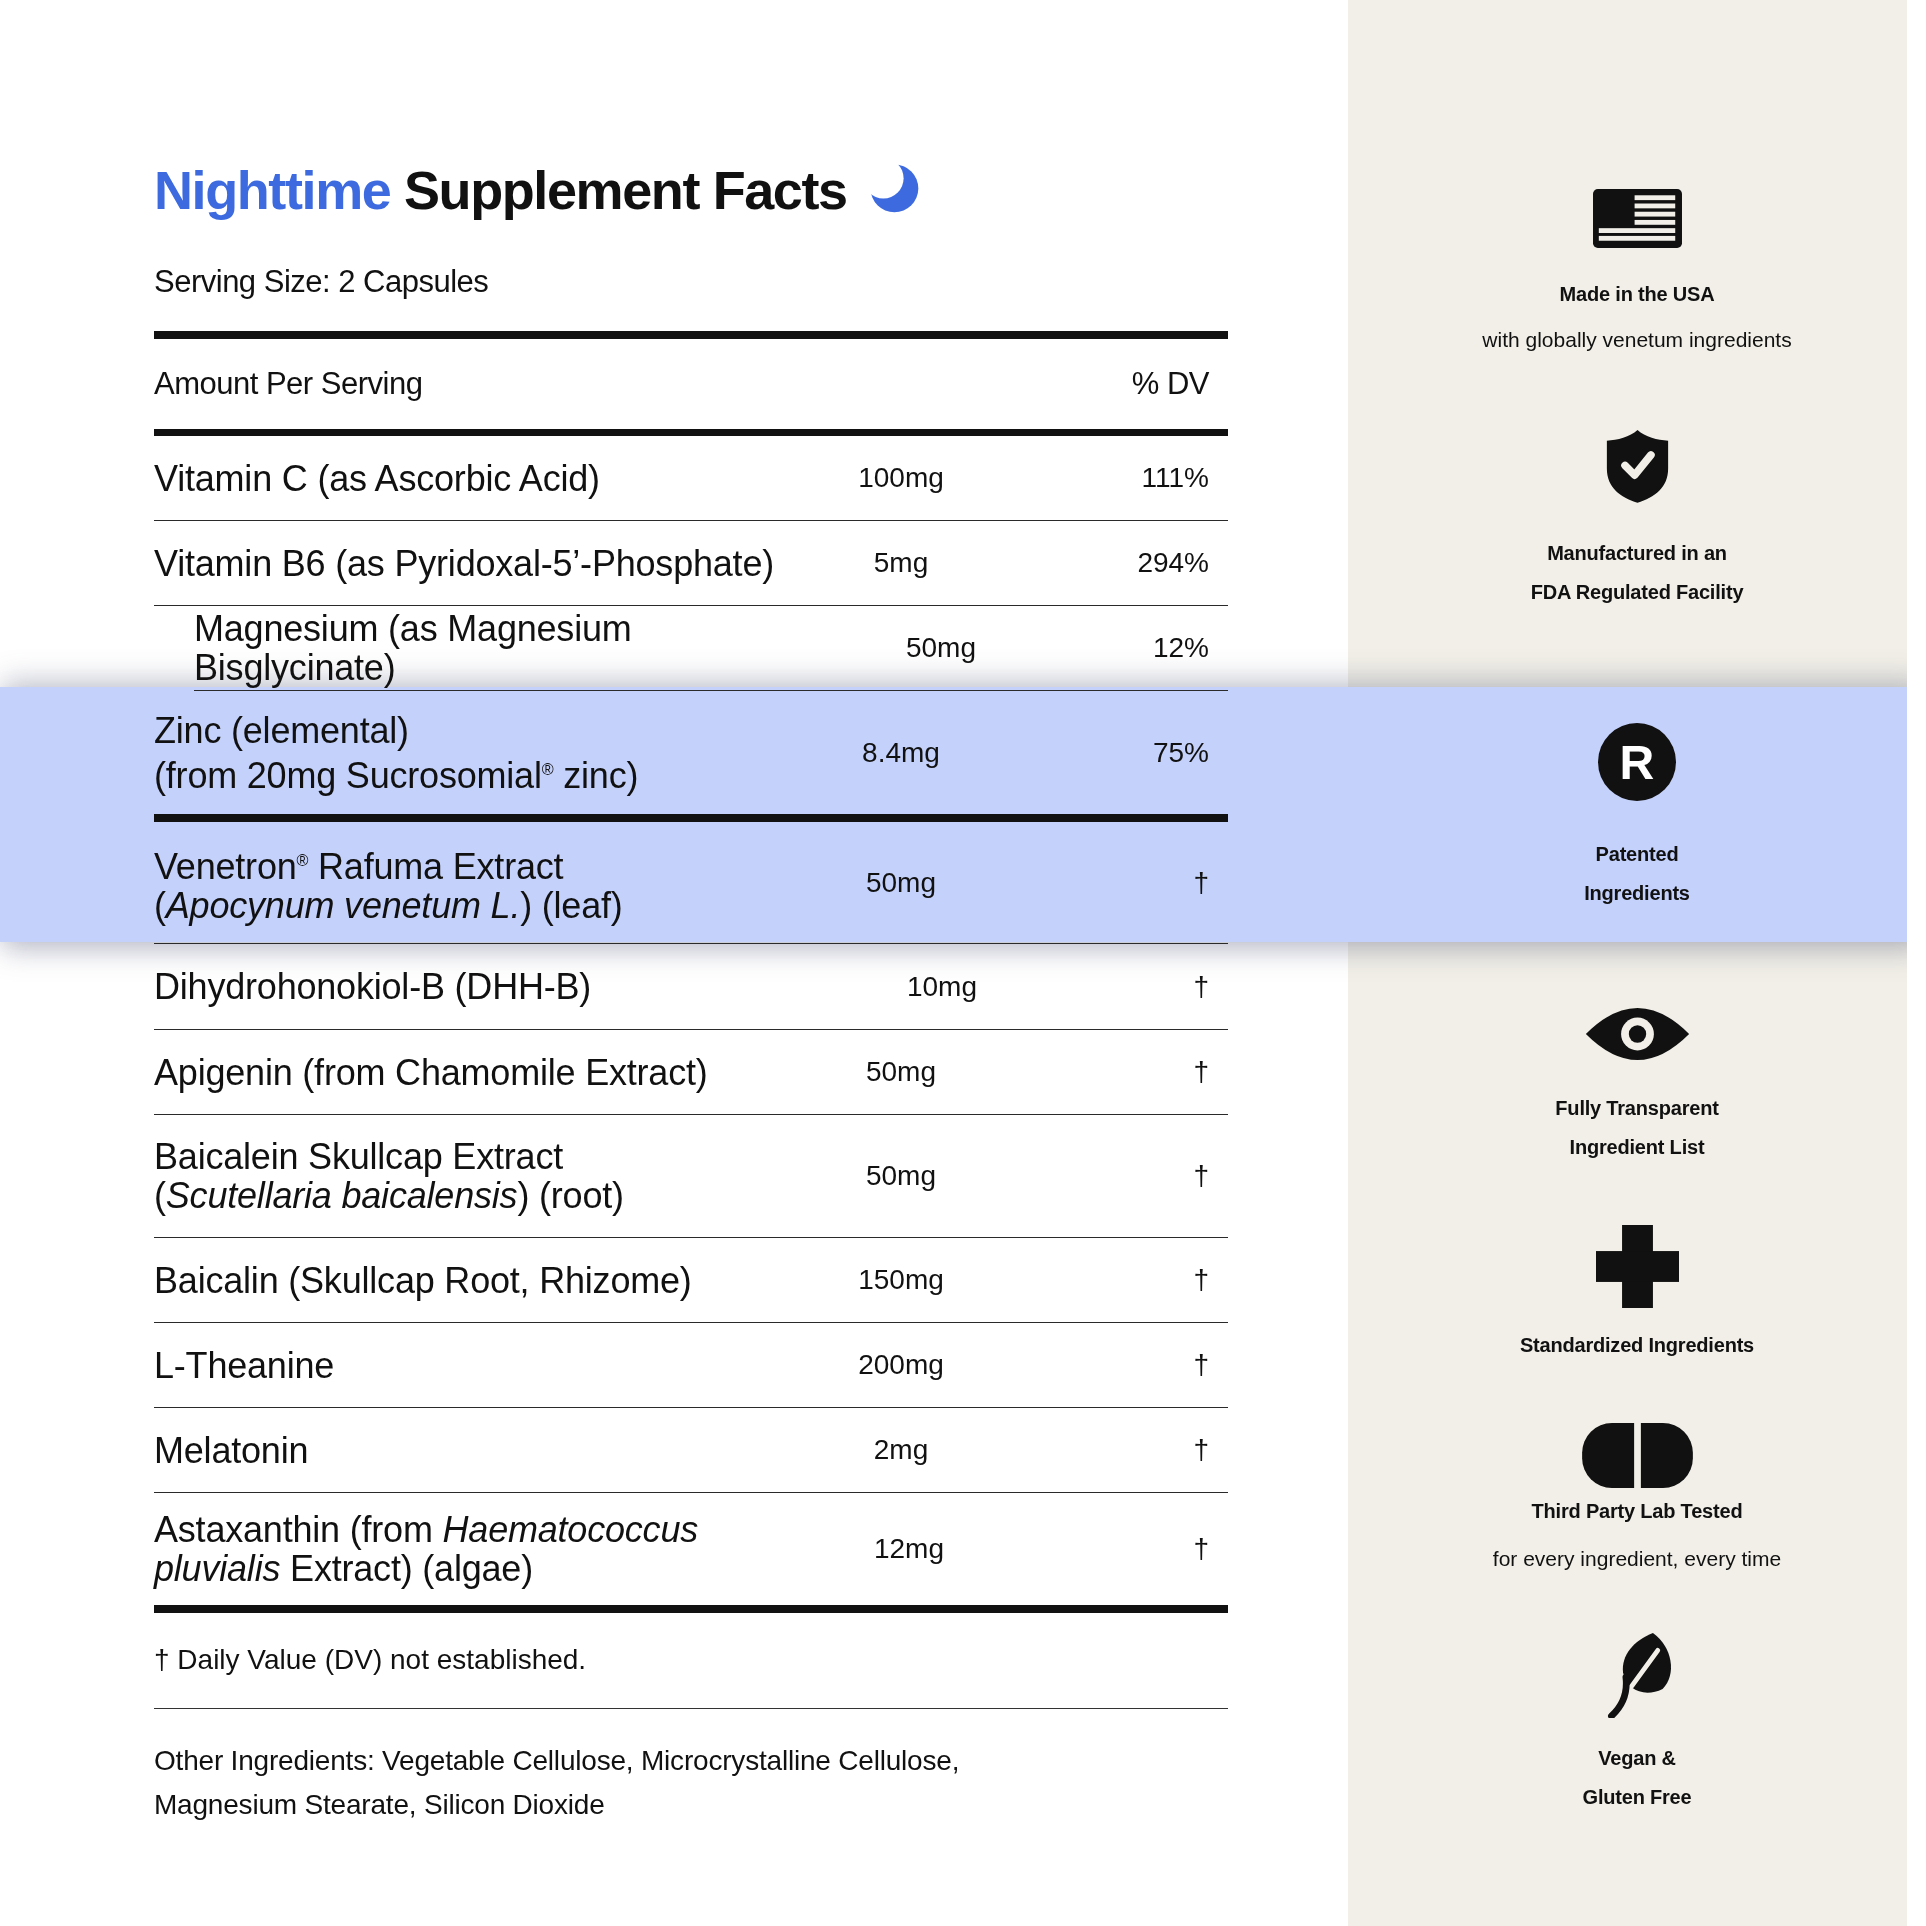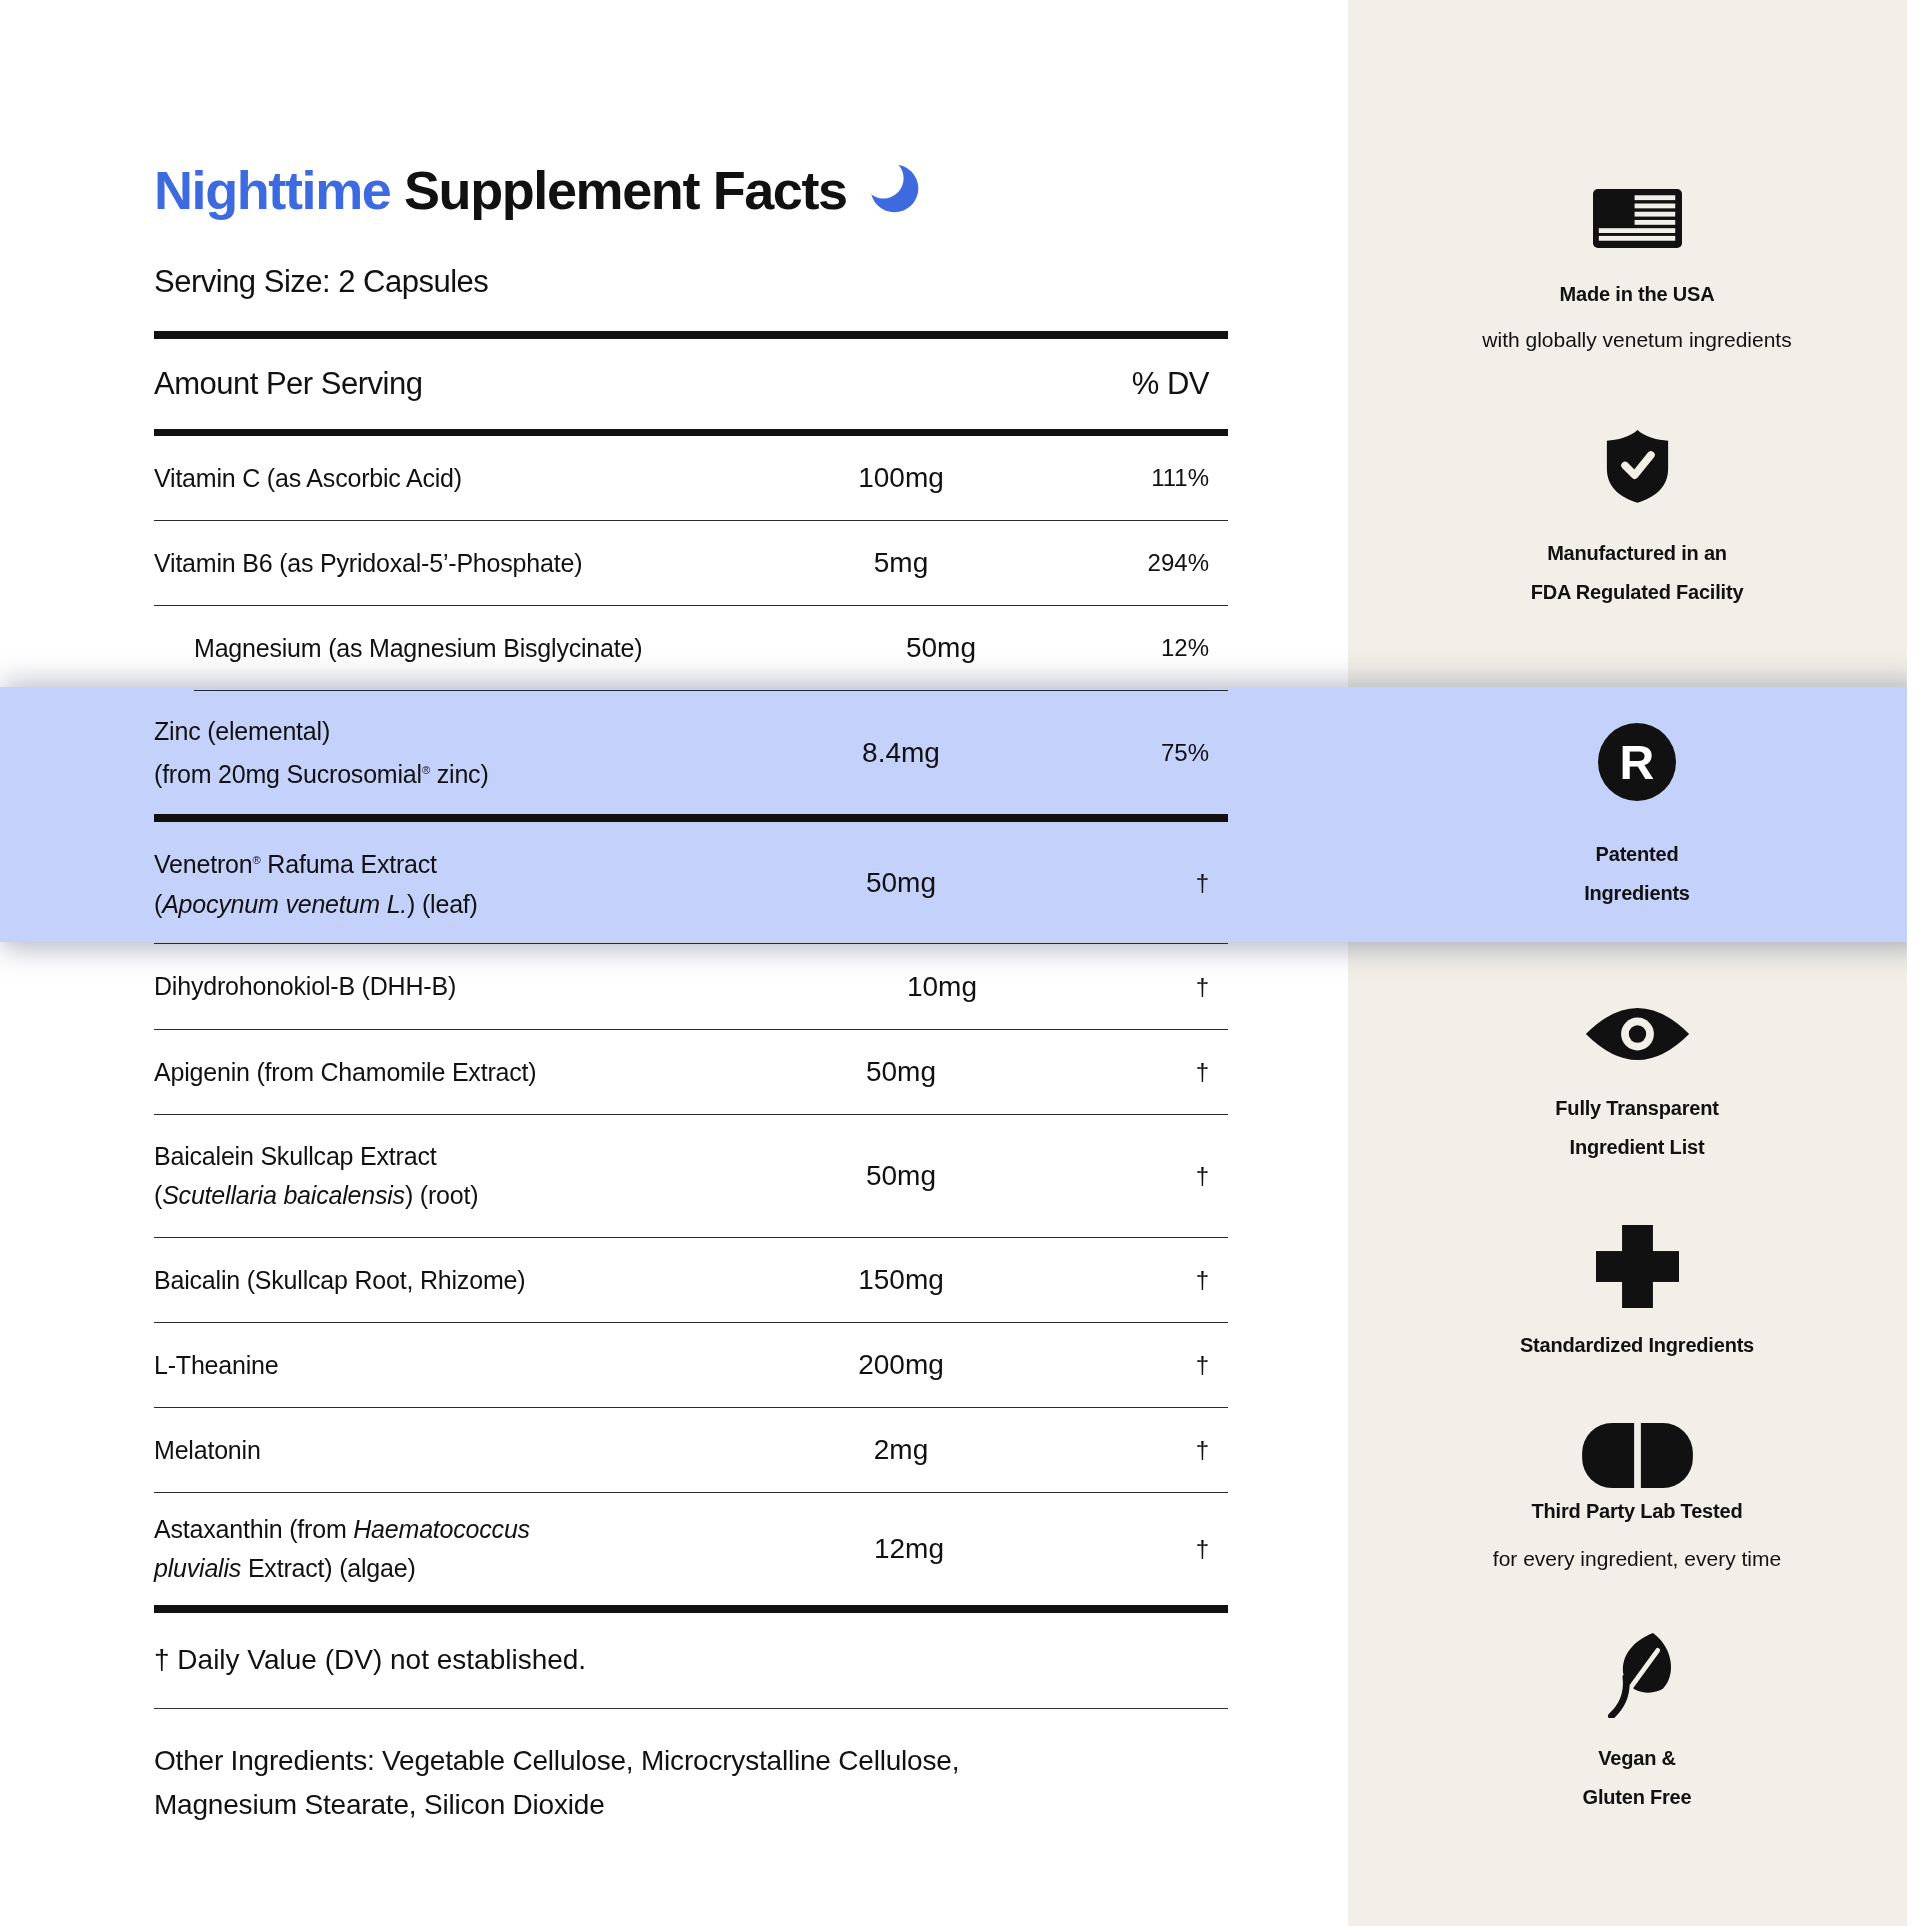--- a/index.html
+++ b/index.html
@@ -22,23 +22,23 @@
 
   .serving{position:absolute;top:264px;left:0;font-size:31px;font-weight:500;letter-spacing:-0.5px;}
 
   .table{position:absolute;top:331px;left:0;width:1074px;}
   .bar{height:7.7px;background:#111;}
   .hdr{height:90px;display:flex;align-items:center;font-size:31px;font-weight:500;letter-spacing:-0.5px;}
   .hdr .right{margin-left:auto;padding-right:19px;}
 
   .row{display:flex;align-items:center;box-sizing:border-box;border-bottom:1.4px solid #2a2a2a;}
   .row.no-border{border-bottom:none;}
-  .cell-name{width:636px;font-size:25px;font-weight:500;letter-spacing:-0.2px;line-height:39px;}
+  .cell-name{width:636px;font-size:36px;font-weight:500;letter-spacing:-0.2px;line-height:39px;}
   .cell-amt{width:222px;font-size:28px;font-weight:500;text-align:center;}
-  .cell-dv{flex:1;font-size:24px;font-weight:500;text-align:right;padding-right:19px;}
+  .cell-dv{flex:1;font-size:28px;font-weight:500;text-align:right;padding-right:19px;}
   .cell-name i{font-style:italic;}
   .cell-name sup{font-size:0.45em;vertical-align:super;}
 
   .footnote{height:96px;display:flex;align-items:center;font-size:28px;font-weight:400;
             box-sizing:border-box;border-bottom:1px solid #333;}
   .other{padding-top:30px;font-size:28px;font-weight:400;line-height:44px;max-width:944px;letter-spacing:-0.2px;}
 
   
   .side-item{position:absolute;left:1348px;width:578px;text-align:center;z-index:2;}
   .side-title{font-size:20px;font-weight:700;line-height:39px;letter-spacing:-0.2px;}

